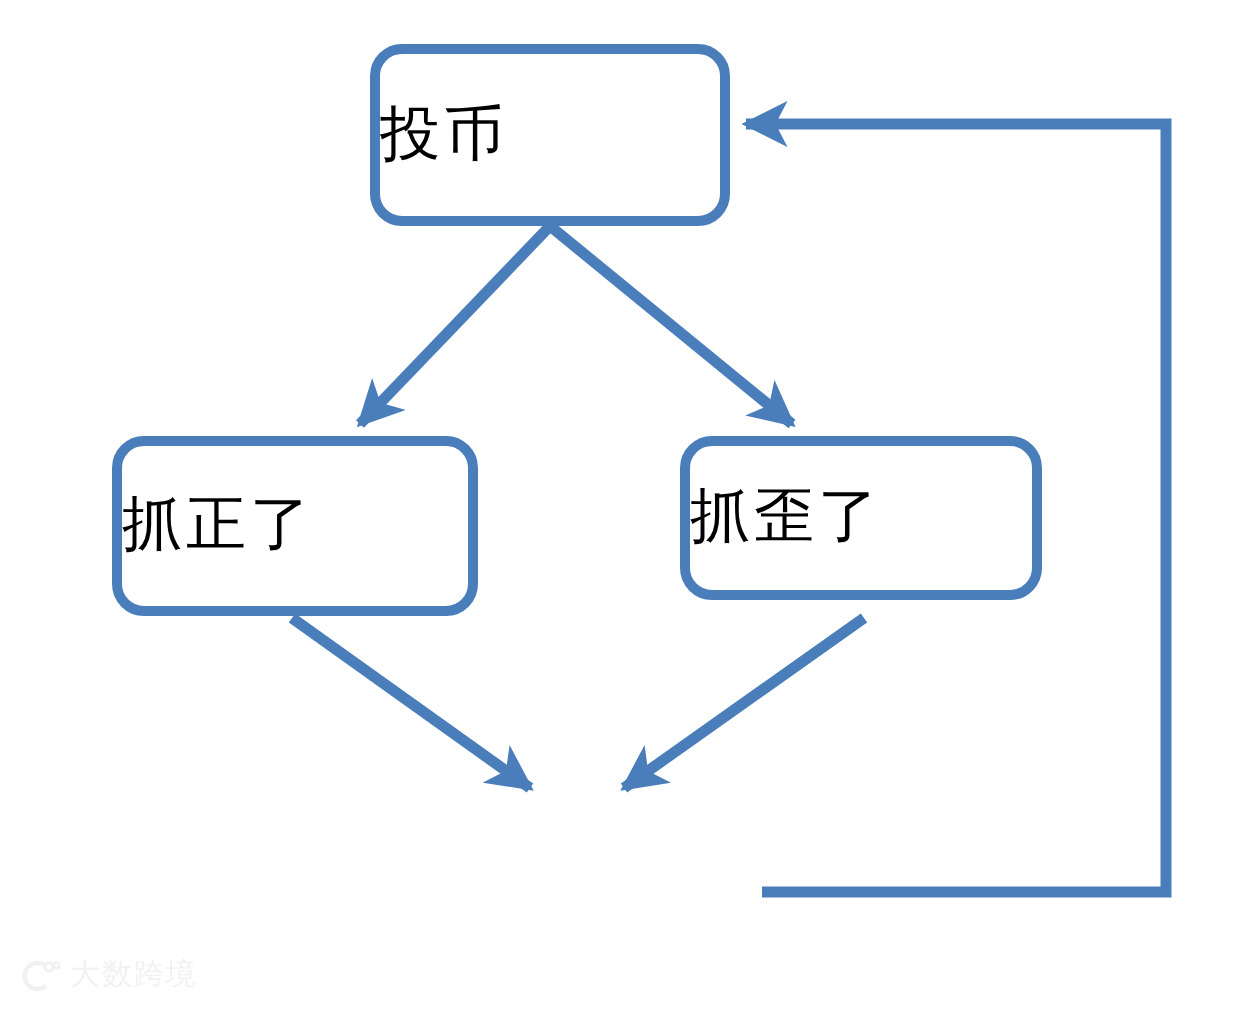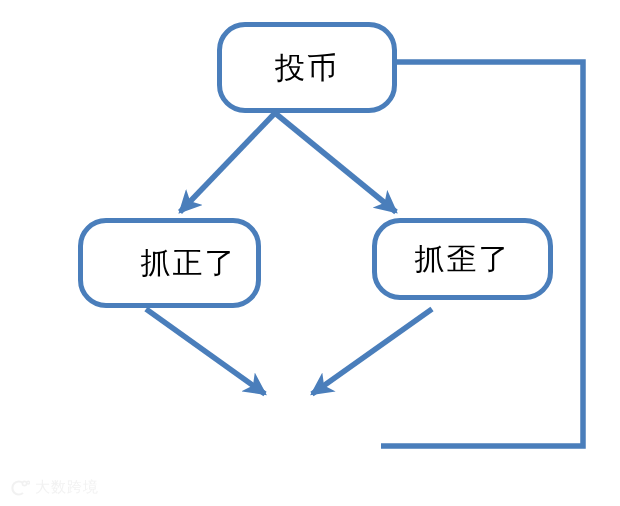--- a/index.html
+++ b/index.html
@@ -25,39 +25,37 @@
     left: 0;
     top: 0;
     width: 620px;
     height: 506px;
   }
   .node {
     position: absolute;
     box-sizing: border-box;
     background: #ffffff;
     border: 5px solid #4A7EBB;
-    border-radius: 28px;
+    border-radius: 16px;
     display: flex;
     align-items: center;
-    justify-content: center;
     z-index: 2;
-    margin-left: 32px;
   }
   .node-label {
     color: #000000;
     font-family: "DejaVu Serif", "Liberation Serif", serif;
     font-size: 30px;
     line-height: 1;
     letter-spacing: 2px;
     white-space: nowrap;
     user-select: none;
   }
   
   #node-start  { left: 185px; top: 22px;  width: 180px; height: 91px; }
-  #node-left   { left: 46px;  top: 218px; width: 183px; height: 90px; padding-left: 38px; }
+  #node-left   { left: 56px;  top: 218px; width: 183px; height: 90px; }
   #node-right  { left: 340px; top: 218px; width: 181px; height: 82px; }
   #node-bottom { left: 197px; top: 400px; width: 184px; height: 90px; }
 
   #watermark {
     position: absolute;
     left: 10px;
     top: 478px;
     display: flex;
     align-items: center;
     gap: 5px;

